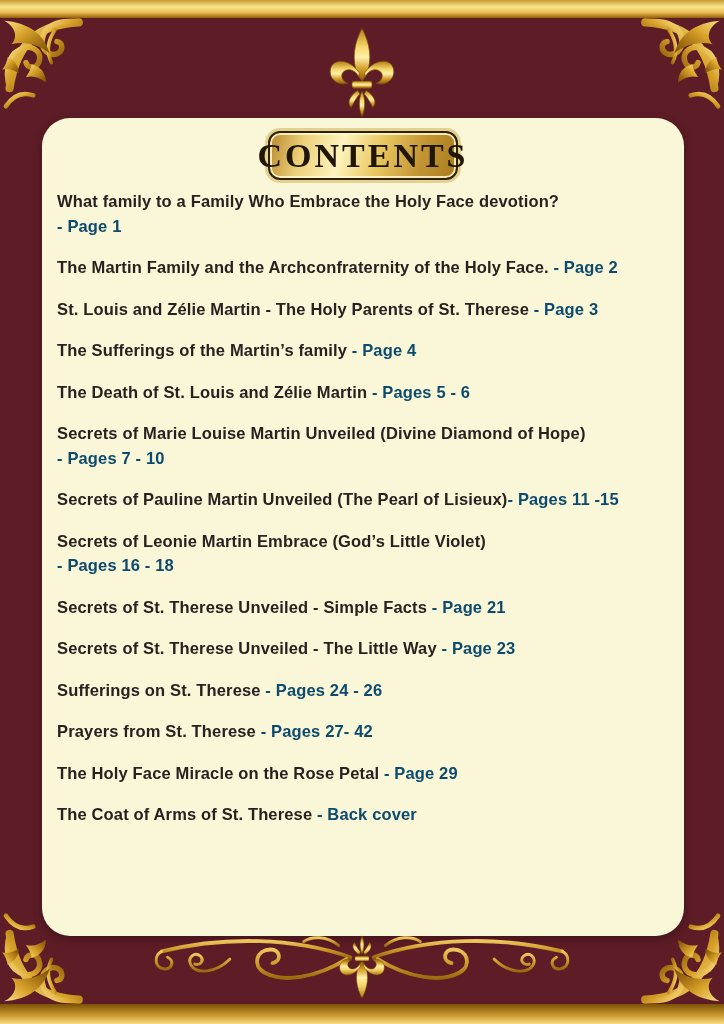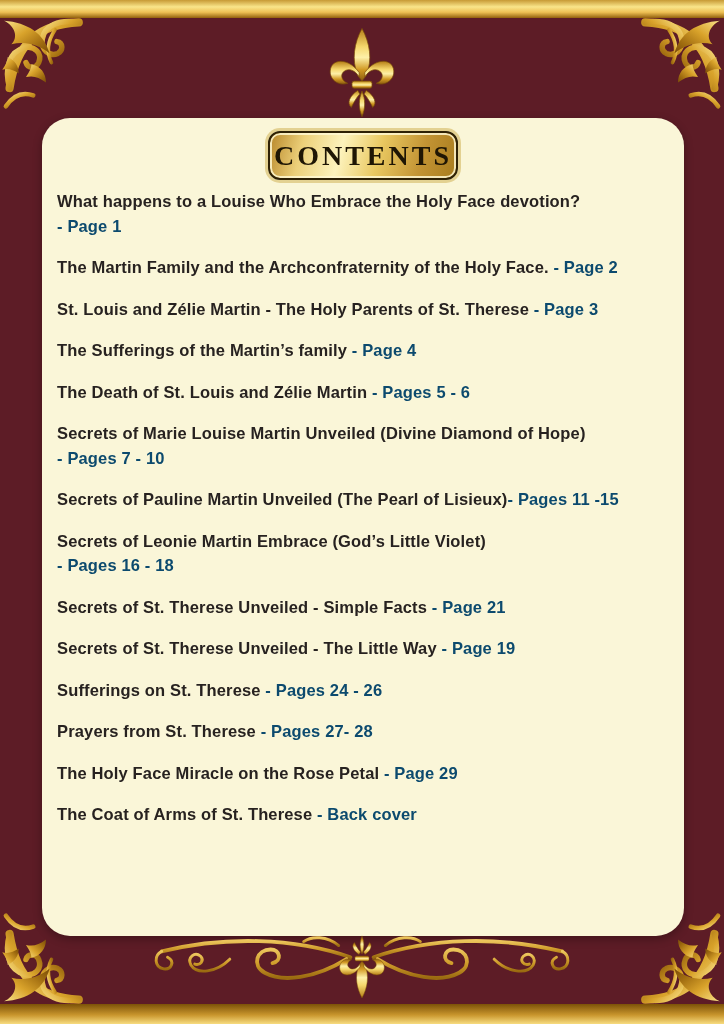--- a/index.html
+++ b/index.html
@@ -29,21 +29,21 @@
     box-shadow:0 3px 10px rgba(0,0,0,.3);
   }
   .badge{
     margin:13px auto 0;width:186px;height:45px;border-radius:12px;
     background:linear-gradient(105deg,#b8872a 0%,#ecd07a 18%,#fdf3bd 38%,#e9c861 58%,#c39434 80%,#a87c1e 100%);
     border:2px solid #2e2105;
     box-shadow:0 0 0 3px #e3d191, inset 0 0 0 2px rgba(255,248,210,.85);
     display:flex;align-items:center;justify-content:center;
   }
   .badge-label{
-    font-family:"Liberation Serif",serif;font-weight:700;font-size:28px;
+    font-family:"Liberation Serif",serif;font-weight:700;font-size:34px;
     letter-spacing:3px;color:#1f1604;line-height:1;
   }
   .entries{padding:9px 0 0 15px;width:627px;}
   .entry{
     font-weight:700;font-size:16.5px;line-height:24.5px;letter-spacing:.15px;
     color:#272220;margin-bottom:17px;
   }
   .entry .pages{color:#0c4a6e;}
 
   .divider{position:absolute;left:147px;top:930px;width:430px;height:70px;}
@@ -132,32 +132,32 @@
 
   <svg class="fleur-top" viewBox="0 0 100 132" preserveAspectRatio="xMidYMid meet">
       <use href="#fleur"></use>
     </svg>
 
   <div class="card">
     <div class="badge">
       <span class="badge-label">CONTENTS</span>
     </div>
     <div class="entries">
-        <div class="entry"><span class="title">What happens to a Louise Who Embrace the Holy Face devotion?</span><br><span class="pages">- Page 1</span></div>
+        <div class="entry"><span class="title">What family to a Family Who Embrace the Holy Face devotion?</span><br><span class="pages">- Page 1</span></div>
         <div class="entry"><span class="title">The Martin Family and the Archconfraternity of the Holy Face.</span> <span class="pages">- Page 2</span></div>
         <div class="entry"><span class="title">St. Louis and Zélie Martin - The Holy Parents of St. Therese</span> <span class="pages">- Page 3</span></div>
         <div class="entry"><span class="title">The Sufferings of the Martin’s family</span> <span class="pages">- Page 4</span></div>
         <div class="entry"><span class="title">The Death of St. Louis and Zélie Martin</span> <span class="pages">- Pages 5 - 6</span></div>
         <div class="entry"><span class="title">Secrets of Marie Louise Martin Unveiled (Divine Diamond of Hope)</span><br><span class="pages">- Pages 7 - 10</span></div>
         <div class="entry"><span class="title">Secrets of Pauline Martin Unveiled (The Pearl of Lisieux)</span><span class="pages">- Pages 11 -15</span></div>
         <div class="entry"><span class="title">Secrets of Leonie Martin Embrace (God’s Little Violet)</span><br><span class="pages">- Pages 16 - 18</span></div>
         <div class="entry"><span class="title">Secrets of St. Therese Unveiled - Simple Facts</span> <span class="pages">- Page 21</span></div>
-        <div class="entry"><span class="title">Secrets of St. Therese Unveiled - The Little Way</span> <span class="pages">- Page 19</span></div>
+        <div class="entry"><span class="title">Secrets of St. Therese Unveiled - The Little Way</span> <span class="pages">- Page 23</span></div>
         <div class="entry"><span class="title">Sufferings on St. Therese</span> <span class="pages">- Pages 24 - 26</span></div>
-        <div class="entry"><span class="title">Prayers from St. Therese</span> <span class="pages">- Pages 27- 28</span></div>
+        <div class="entry"><span class="title">Prayers from St. Therese</span> <span class="pages">- Pages 27- 42</span></div>
         <div class="entry"><span class="title">The Holy Face Miracle on the Rose Petal</span> <span class="pages">- Page 29</span></div>
         <div class="entry"><span class="title">The Coat of Arms of St. Therese</span> <span class="pages">- Back cover</span></div>
       </div>
   </div>
 
   <svg class="divider" viewBox="0 0 440 72">
       <use href="#divider"></use>
     </svg>
 
   <div class="gold-bar bottom"></div>

